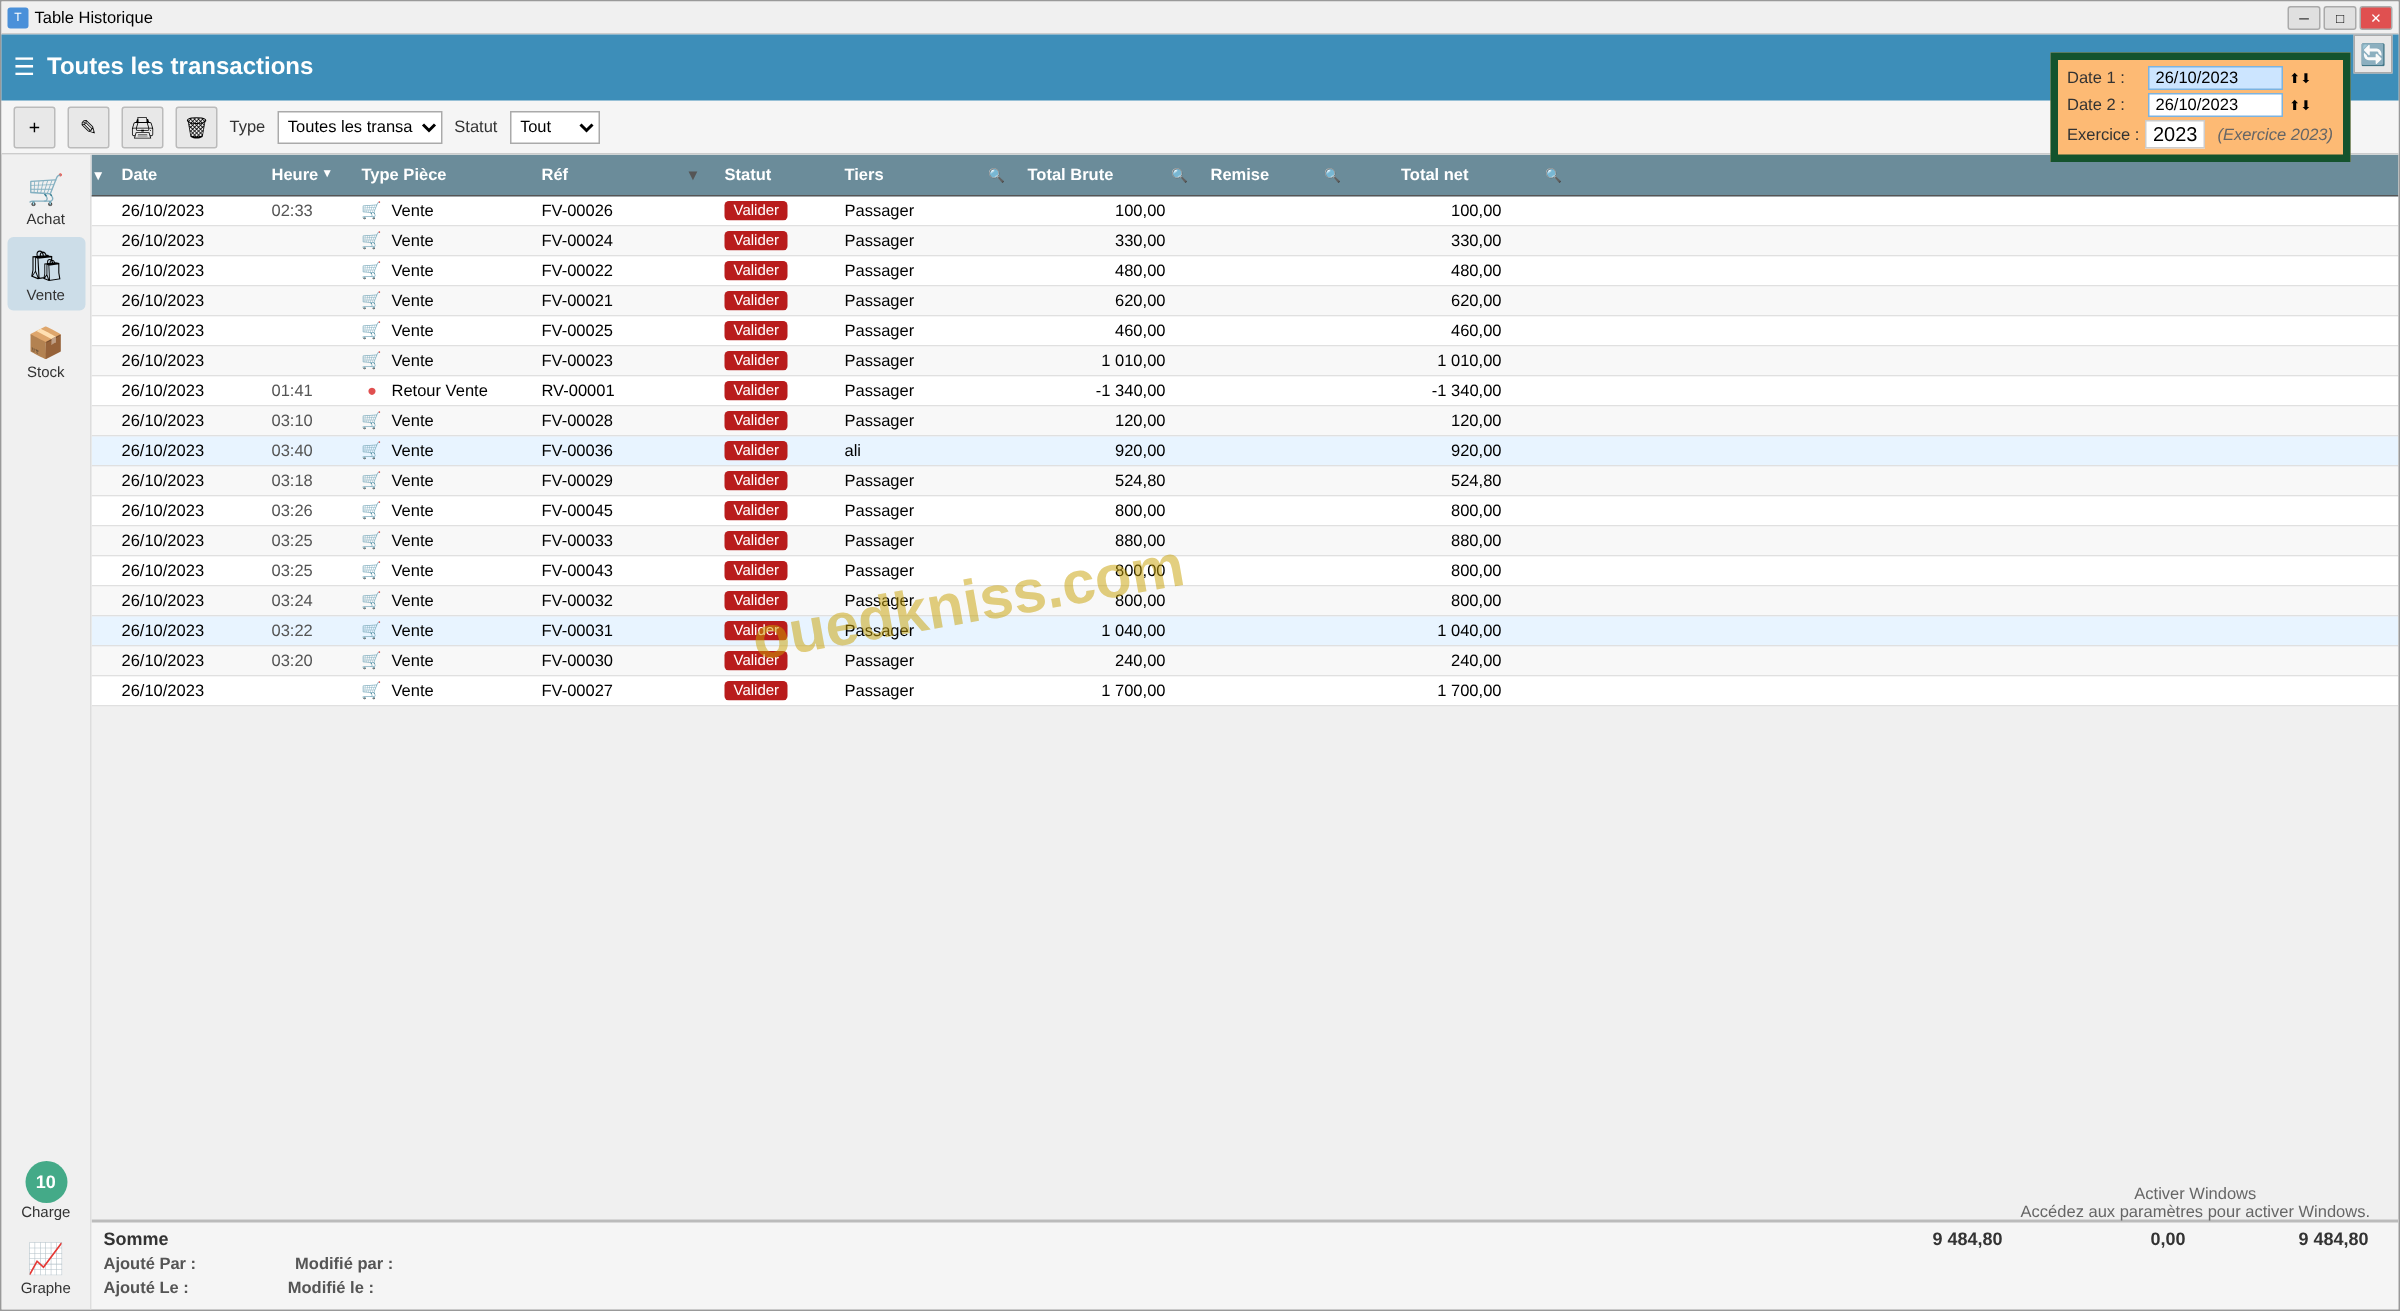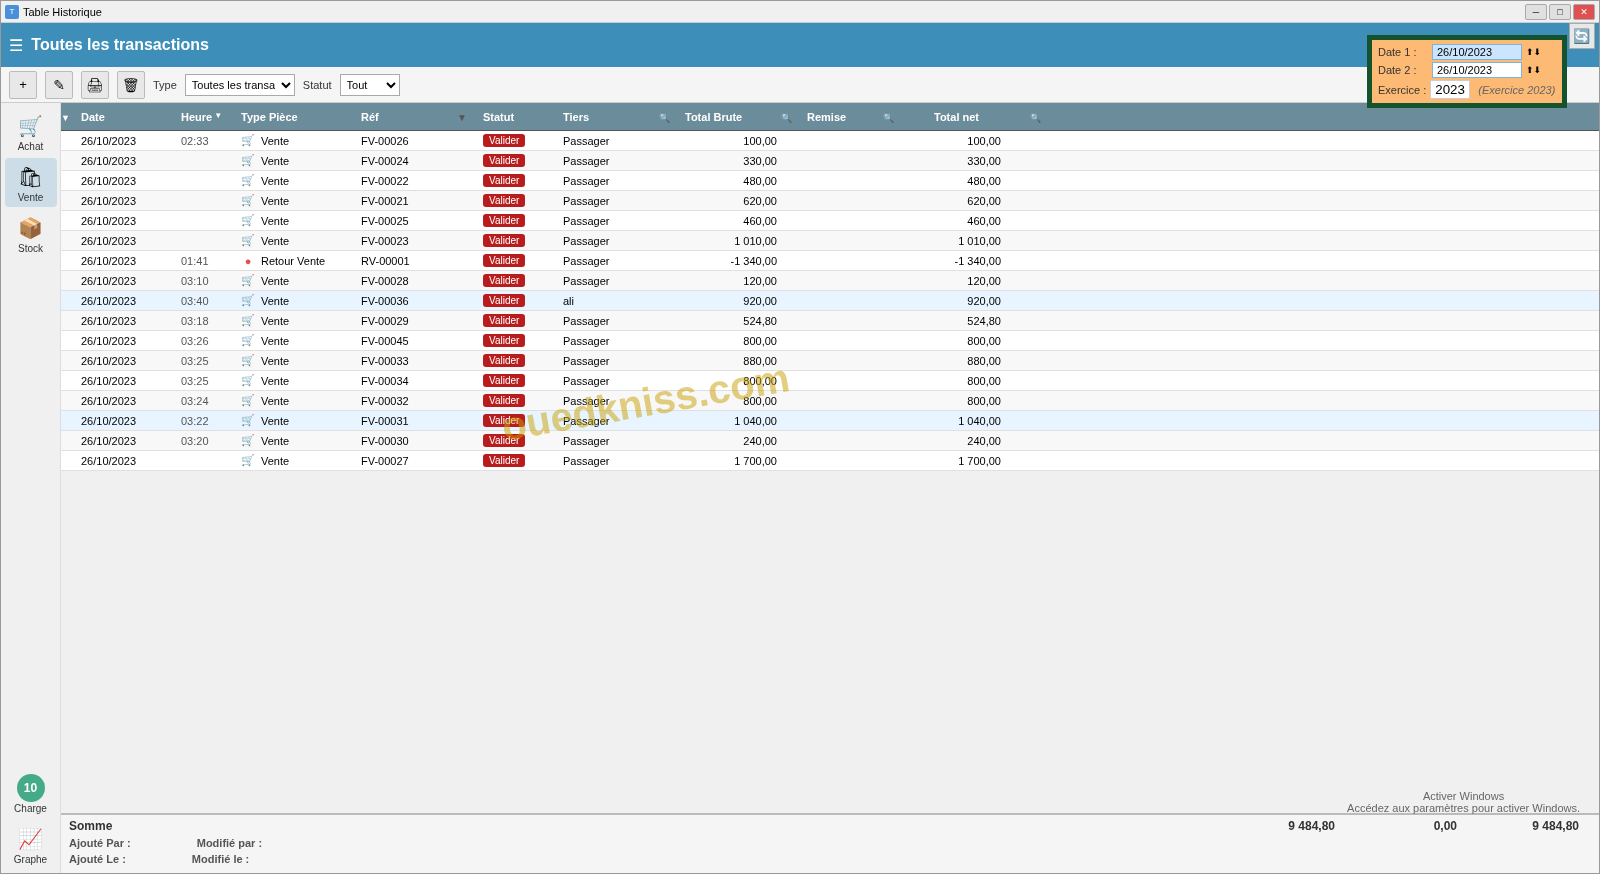--- a/index.html
+++ b/index.html
@@ -495,21 +495,21 @@
       <div class="cell cell-total-net-s"></div>
     </div>
             <div class="table-row">
       <div class="col-expand cell"></div>
       <div class="cell cell-date">26/10/2023</div>
       <div class="cell cell-heure">03:25</div>
       <div class="cell cell-type-icon">
                 <span style="color:#888; font-size:11px;">🛒</span>
               </div>
       <div class="cell cell-type">Vente</div>
-      <div class="cell cell-ref">FV-00034</div>
+      <div class="cell cell-ref">FV-00043</div>
       <div class="cell cell-filtre"></div>
       <div class="cell cell-statut"><span class="badge-valider">Valider</span></div>
       <div class="cell cell-tiers">Passager</div>
       <div class="cell cell-tiers-s"></div>
       <div class="cell cell-total-brute">800,00</div>
       <div class="cell cell-total-s"></div>
       <div class="cell cell-remise"></div>
       <div class="cell cell-remise-s"></div>
       <div class="cell cell-total-net">800,00</div>
       <div class="cell cell-total-net-s"></div>

